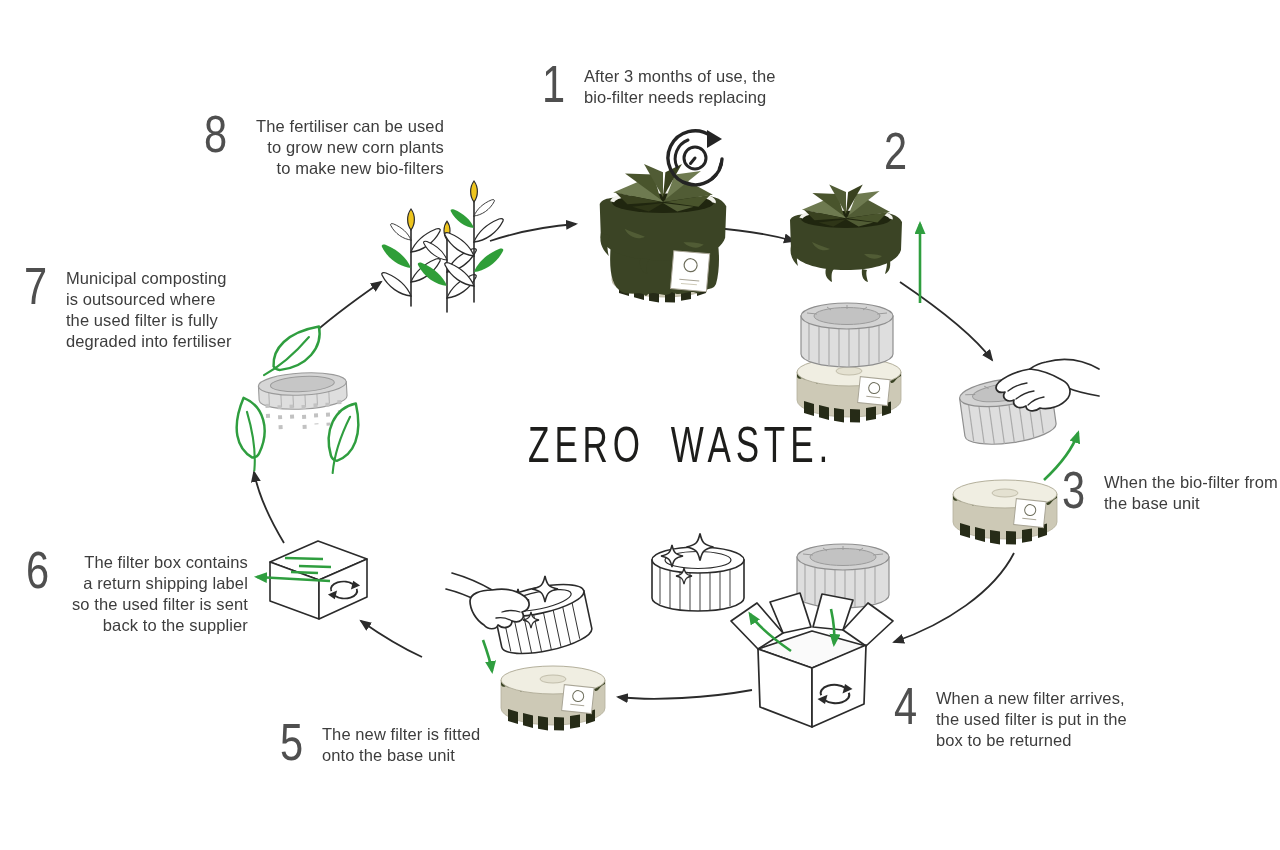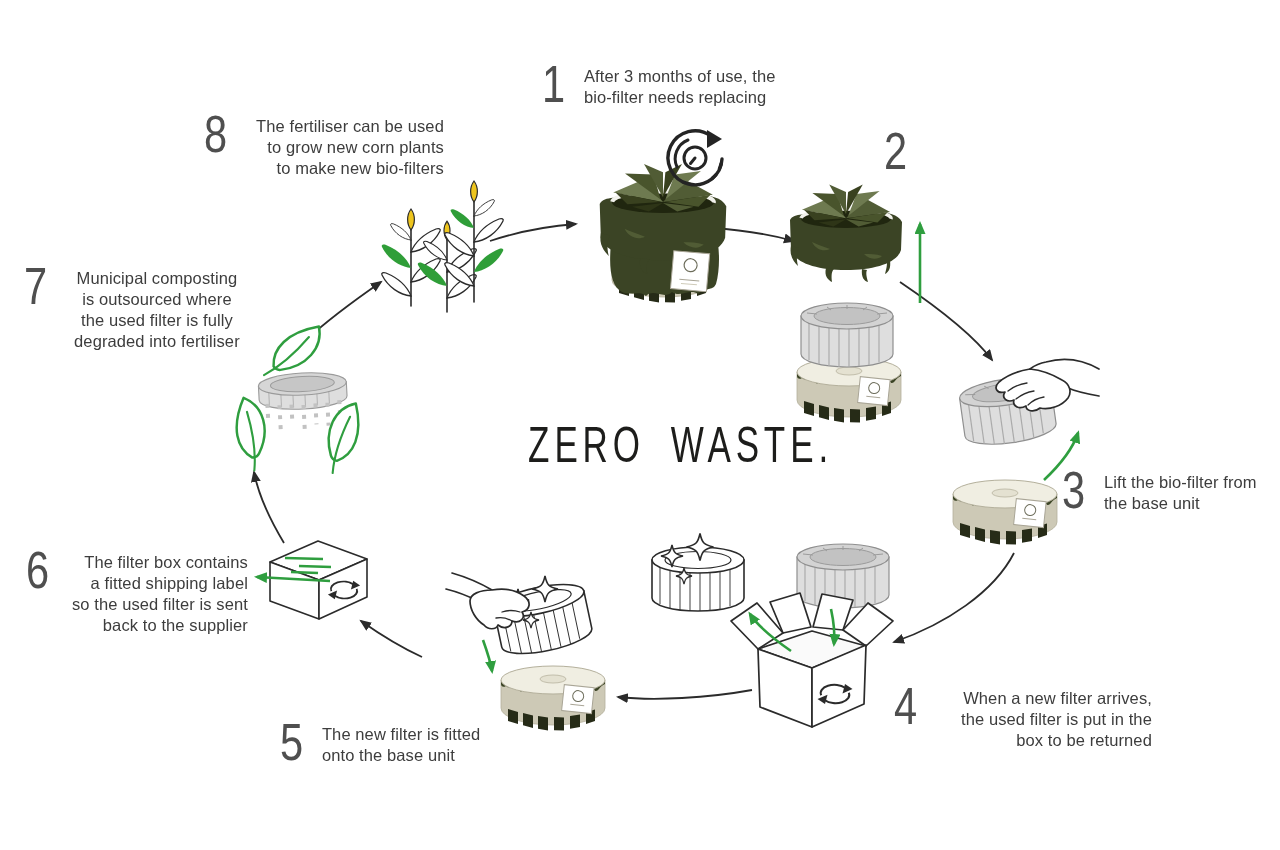--- a/index.html
+++ b/index.html
@@ -9,24 +9,24 @@
   .title{position:absolute;left:478px;top:416px;width:334px;text-align:center;
          font-size:50px;font-weight:300;color:#1d1d1b;letter-spacing:7px;word-spacing:16px;
          white-space:nowrap;transform:scaleX(0.70);transform-origin:50% 50%;}
   .step{position:absolute;display:flex;align-items:flex-start;color:#3d3d3d;}
   .num{font-size:52px;line-height:0.88;font-weight:200;color:#4f4f4f;
        transform:scaleX(0.8);transform-origin:left top;margin-right:13px;}
   .txt{font-size:16.5px;line-height:1.27;white-space:pre-line;letter-spacing:0.1px;padding-top:4px;}
   .s1{left:542px;top:62px}   .s1 .txt{width:214px;text-align:left}
   .s2{left:884px;top:129px}  .s2 .txt{width:184px;text-align:left}
   .s3{left:1062px;top:468px} .s3 .txt{width:174px;text-align:left}
-  .s4{left:894px;top:684px}  .s4 .txt{width:216px;text-align:right}
+  .s4{left:894px;top:684px}  .s4 .txt{width:216px;text-align:left}
   .s5{left:280px;top:720px}  .s5 .txt{width:180px;text-align:left}
   .s6{left:26px;top:548px}   .s6 .txt{width:180px;text-align:right}
-  .s7{left:24px;top:264px}   .s7 .txt{width:182px;text-align:center}
+  .s7{left:24px;top:264px}   .s7 .txt{width:182px;text-align:left}
   .s8{left:204px;top:112px}  .s8 .txt{width:198px;text-align:right}
 </style>
 </head>
 <body>
 
 <div class="canvas">
 
 <svg class="art" width="1280" height="850" viewBox="0 0 1280 850" xmlns="http://www.w3.org/2000/svg">
   <defs>
     <marker id="ab" markerUnits="userSpaceOnUse" markerWidth="13" markerHeight="11" refX="10" refY="5" orient="auto">
@@ -335,38 +335,38 @@
 <div class="step s1">
   <div class="num">1</div>
   <div class="txt">After 3 months of use, the
 bio-filter needs replacing</div>
 </div>
 <div class="step s2">
   <div class="num">2</div>
 </div>
 <div class="step s3">
   <div class="num">3</div>
-  <div class="txt">Lift the bio-filter from
+  <div class="txt">When the bio-filter from
 the base unit</div>
 </div>
 <div class="step s4">
   <div class="num">4</div>
   <div class="txt">When a new filter arrives,
 the used filter is put in the
 box to be returned</div>
 </div>
 <div class="step s5">
   <div class="num">5</div>
   <div class="txt">The new filter is fitted
 onto the base unit</div>
 </div>
 <div class="step s6">
   <div class="num">6</div>
   <div class="txt">The filter box contains
-a fitted shipping label
+a return shipping label
 so the used filter is sent
 back to the supplier</div>
 </div>
 <div class="step s7">
   <div class="num">7</div>
   <div class="txt">Municipal composting
 is outsourced where
 the used filter is fully
 degraded into fertiliser</div>
 </div>

